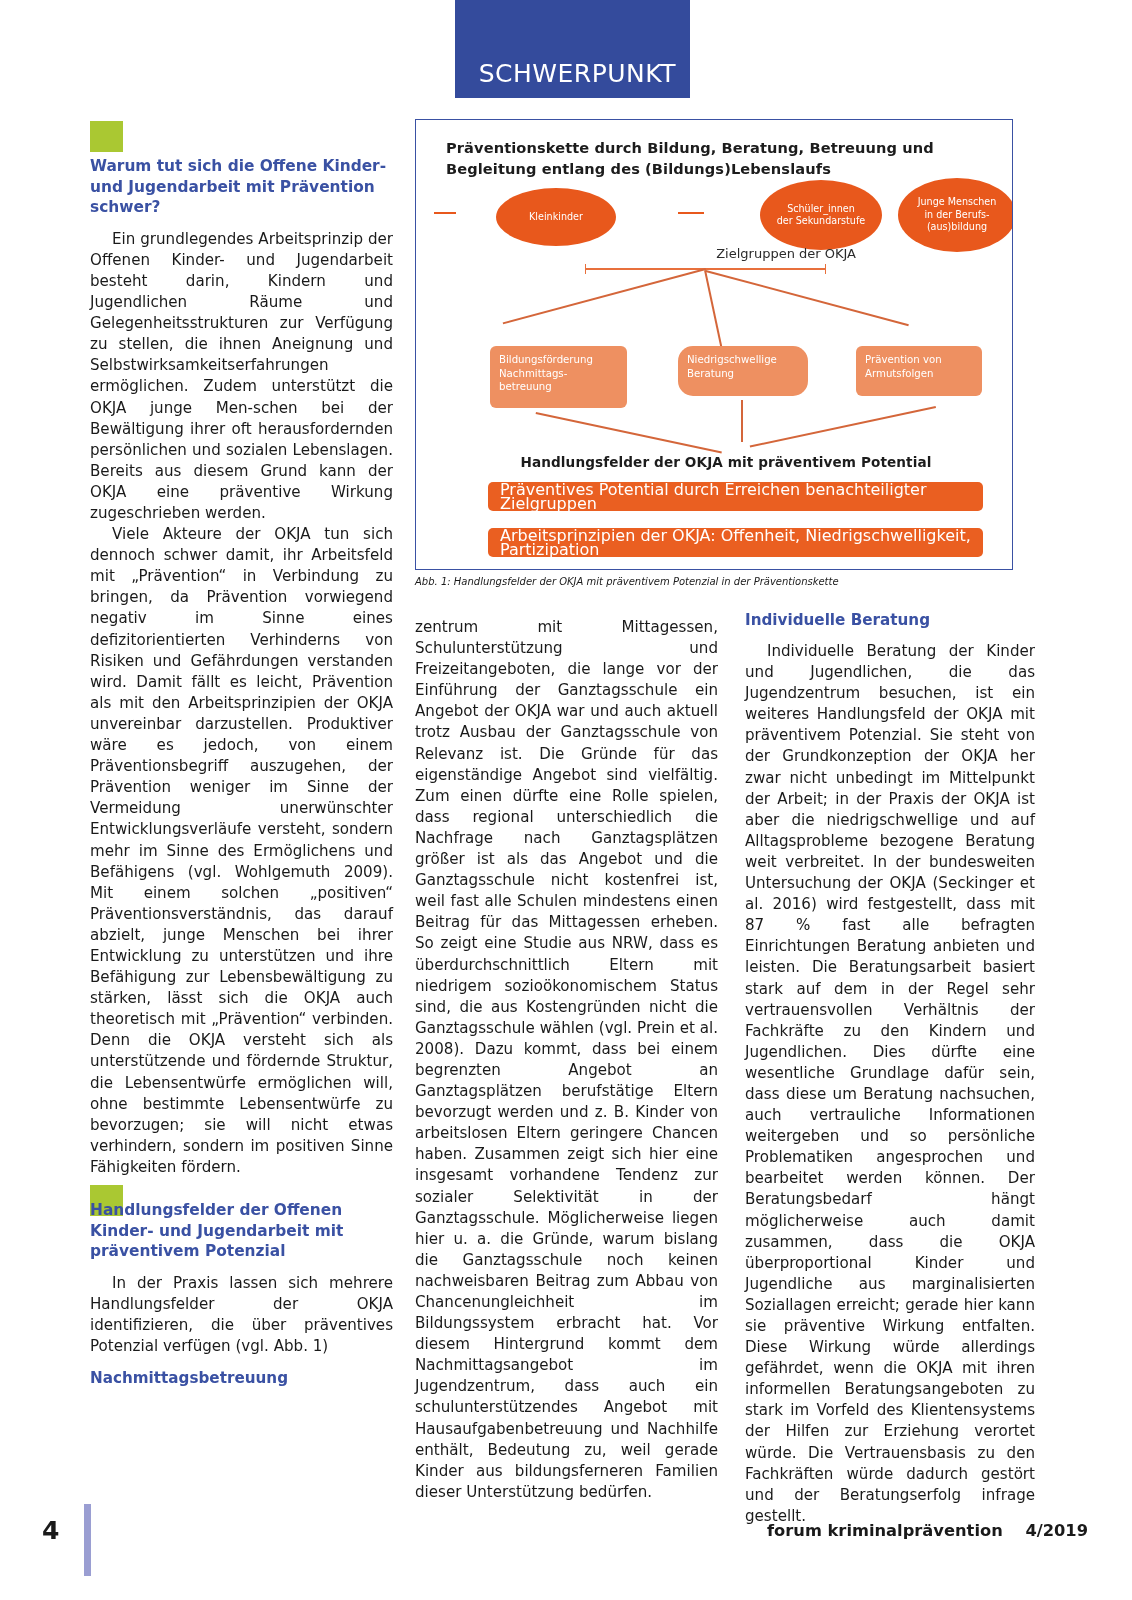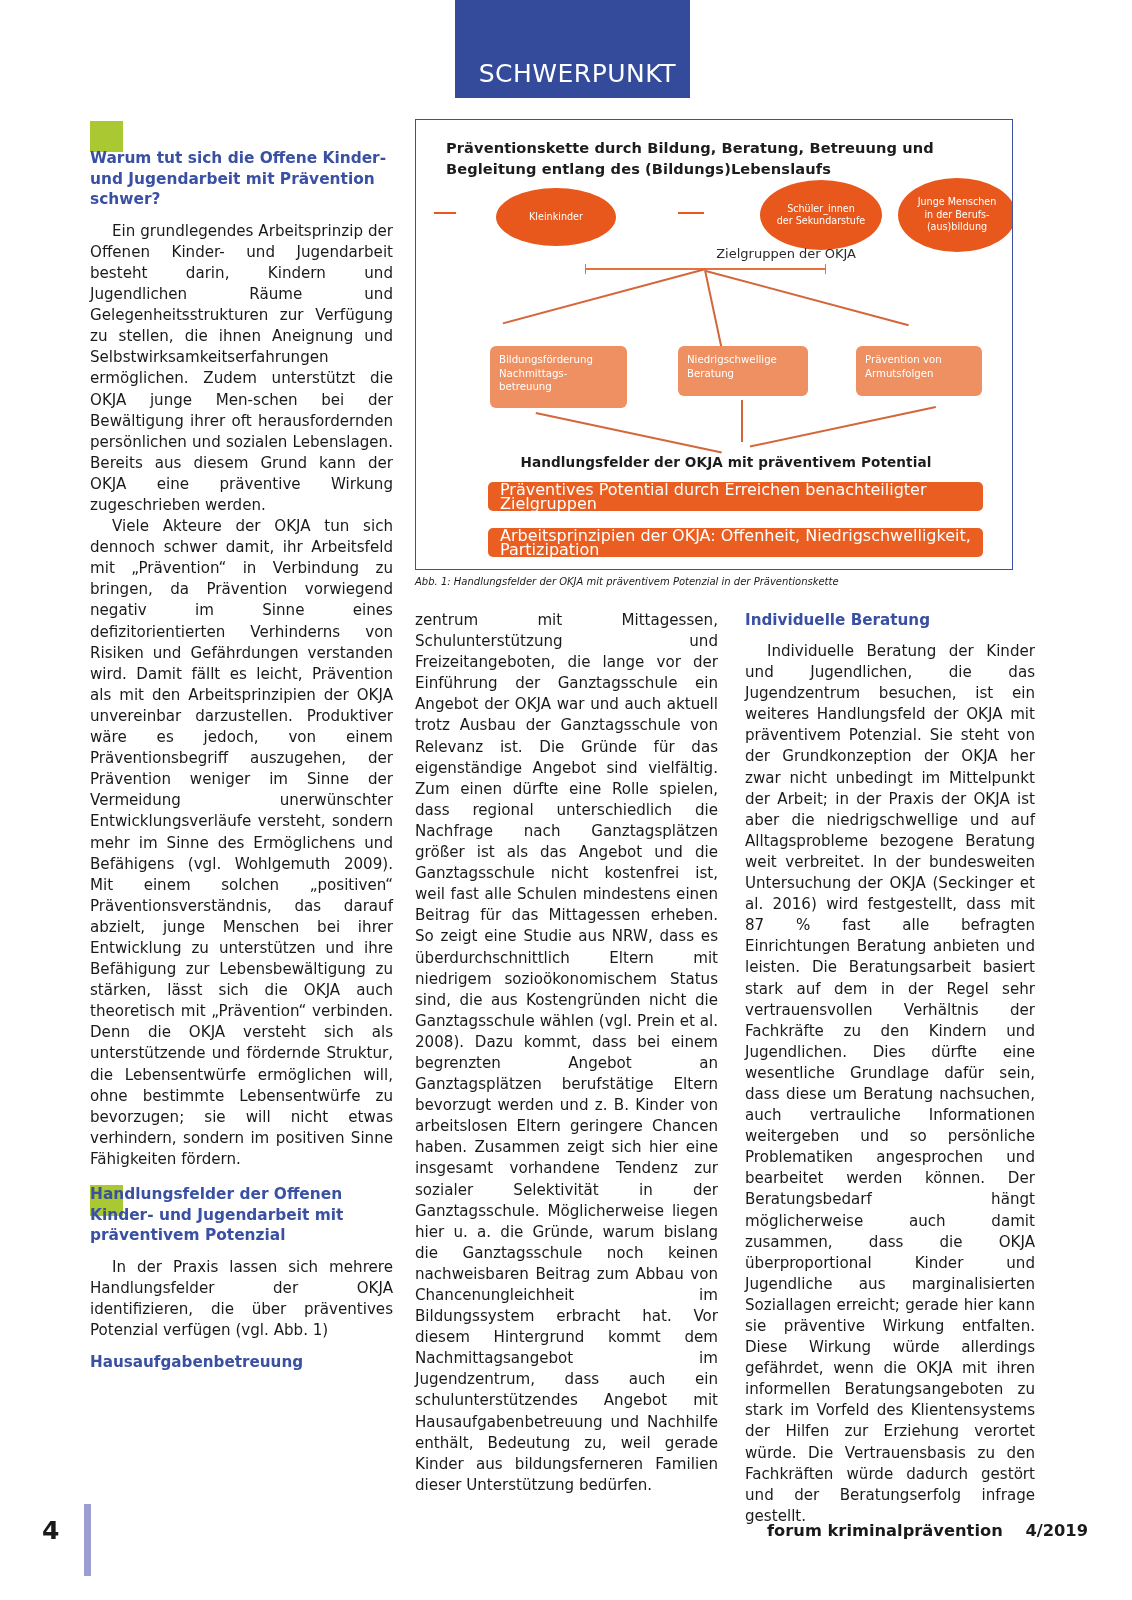--- a/index.html
+++ b/index.html
@@ -31,24 +31,24 @@
   .col{
     position:absolute;
     font-size:15.1px;
     line-height:21.1px;
     color:#1a1a1a;
     text-align:justify;
     text-justify:inter-word;
     hyphens:none;
   }
   .col p{margin:0;text-indent:22px;}
-  .col p.noindent{text-indent:0;}
+  .col p.noindent{text-indent:0;margin-top:7px;}
 
   h2.sec-head{
-    margin:0 0 0 0;
+    margin:8px 0 0 0;
     color:#3a51a3;
     font-size:15.4px;
     line-height:20.6px;
     font-weight:bold;
     text-align:left;
     position:relative;
     z-index:2;
   }
   h3.sub-head{
     margin:0;
@@ -186,21 +186,21 @@
 <div class="col" id="col1">
   <h2 class="sec-head">Warum tut sich die Offene Kinder- und Jugendarbeit mit Prävention schwer?</h2>
   <div class="gap-s"></div>
   <p>Ein grundlegendes Arbeitsprinzip der Offenen Kinder- und Jugendarbeit besteht darin, Kindern und Jugendlichen Räume und Gelegenheitsstrukturen zur Verfügung zu stellen, die ihnen Aneignung und Selbstwirksamkeitserfahrungen ermöglichen. Zudem unterstützt die OKJA junge Men-schen bei der Bewältigung ihrer oft herausfordernden persönlichen und sozialen Lebenslagen. Bereits aus diesem Grund kann der OKJA eine präventive Wirkung zugeschrieben werden.</p>
   <p>Viele Akteure der OKJA tun sich dennoch schwer damit, ihr Arbeitsfeld mit „Prävention“ in Verbindung zu bringen, da Prävention vorwiegend negativ im Sinne eines defizitorientierten Verhinderns von Risiken und Gefährdungen verstanden wird. Damit fällt es leicht, Prävention als mit den Arbeitsprinzipien der OKJA unvereinbar darzustellen. Produktiver wäre es jedoch, von einem Präventionsbegriff auszugehen, der Prävention weniger im Sinne der Vermeidung unerwünschter Entwicklungsverläufe versteht, sondern mehr im Sinne des Ermöglichens und Befähigens (vgl. Wohlgemuth 2009). Mit einem solchen „positiven“ Präventionsverständnis, das darauf abzielt, junge Menschen bei ihrer Entwicklung zu unterstützen und ihre Befähigung zur Lebensbewältigung zu stärken, lässt sich die OKJA auch theoretisch mit „Prävention“ verbinden. Denn die OKJA versteht sich als unterstützende und fördernde Struktur, die Lebensentwürfe ermöglichen will, ohne bestimmte Lebensentwürfe zu bevorzugen; sie will nicht etwas verhindern, sondern im positiven Sinne Fähigkeiten fördern.</p>
   <div class="gap"></div>
   <h2 class="sec-head">Handlungsfelder der Offenen Kinder- und Jugendarbeit mit präventivem Potenzial</h2>
   <div class="gap-s"></div>
   <p>In der Praxis lassen sich mehrere Handlungsfelder der OKJA identifizieren, die über präventives Potenzial verfügen (vgl. Abb. 1)</p>
   <div class="gap-s"></div>
-  <h3 class="sub-head">Hausaufgabenbetreuung</h3>
+  <h3 class="sub-head">Nachmittagsbetreuung</h3>
   <div class="gap-s"></div>
 </div>
 
 <div id="figure-box">
 
   <div id="fig-title">Präventionskette durch Bildung, Beratung, Betreuung und Begleitung entlang des (Bildungs)Lebenslaufs</div>
 
   <div class="chain-line" style="left:18px;top:92px;width:22px;"></div>
   <div class="chain-line" style="left:118px;top:92px;width:26px;"></div>
   <div class="chain-line" style="left:262px;top:92px;width:26px;"></div>
@@ -233,21 +233,21 @@
 
   <div class="leg" style="left:290px;top:150px;width:210px;transform:rotate(15deg);"></div>
   <div class="leg" style="left:290px;top:150px;width:92px;transform:rotate(78deg);"></div>
   <div class="leg" style="left:290px;top:150px;width:210px;transform:rotate(165deg);"></div>
 
   <div class="rbox" style="left:74px;top:226px;width:137px;height:62px;">
     <span>Bildungsförderung</span><br>
     <span>Nachmittags-</span><br>
     <span>betreuung</span>
   </div>
-  <div class="rbox" style="left:262px;top:226px;width:130px;height:50px;">
+  <div class="rbox" style="left:262px;top:226px;width:130px;height:50px;border-radius:15px;">
     <span>Niedrigschwellige</span><br>
     <span>Beratung</span>
   </div>
   <div class="rbox" style="left:440px;top:226px;width:126px;height:50px;">
     <span>Prävention von</span><br>
     <span>Armutsfolgen</span>
   </div>
 
   <div class="leg" style="left:120px;top:292px;width:190px;transform:rotate(12deg);"></div>
   <div class="leg" style="left:327px;top:280px;width:42px;transform:rotate(90deg);"></div>

